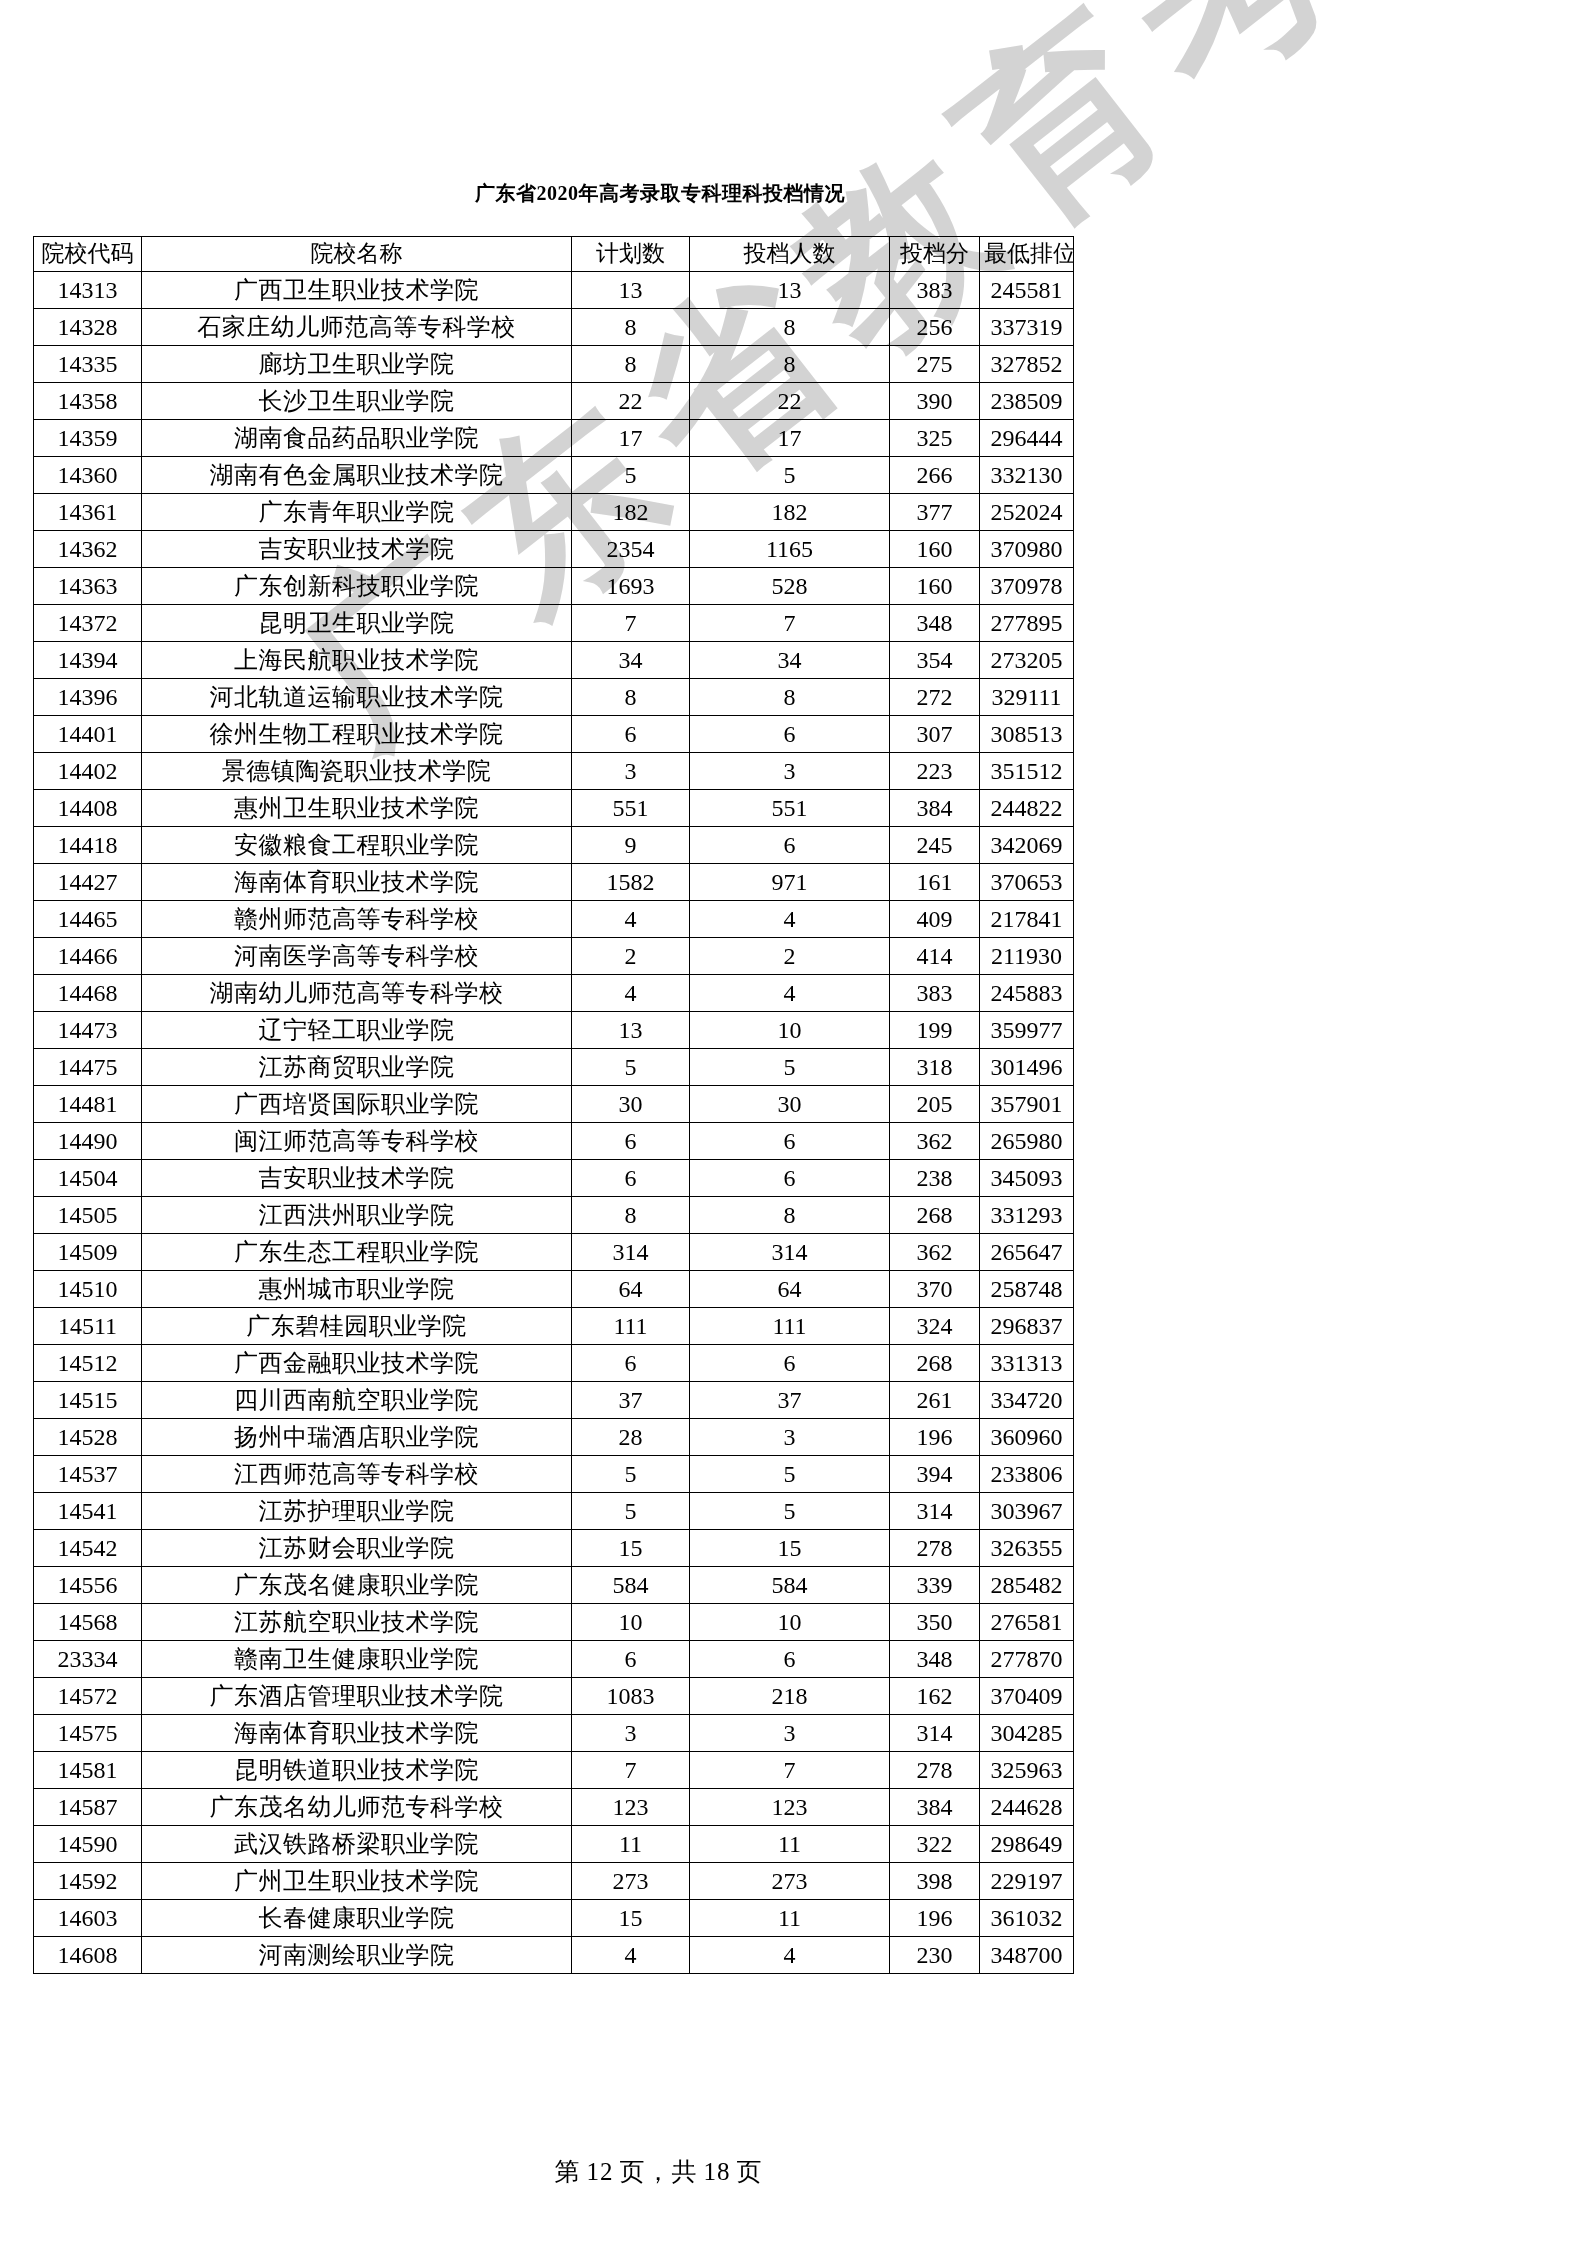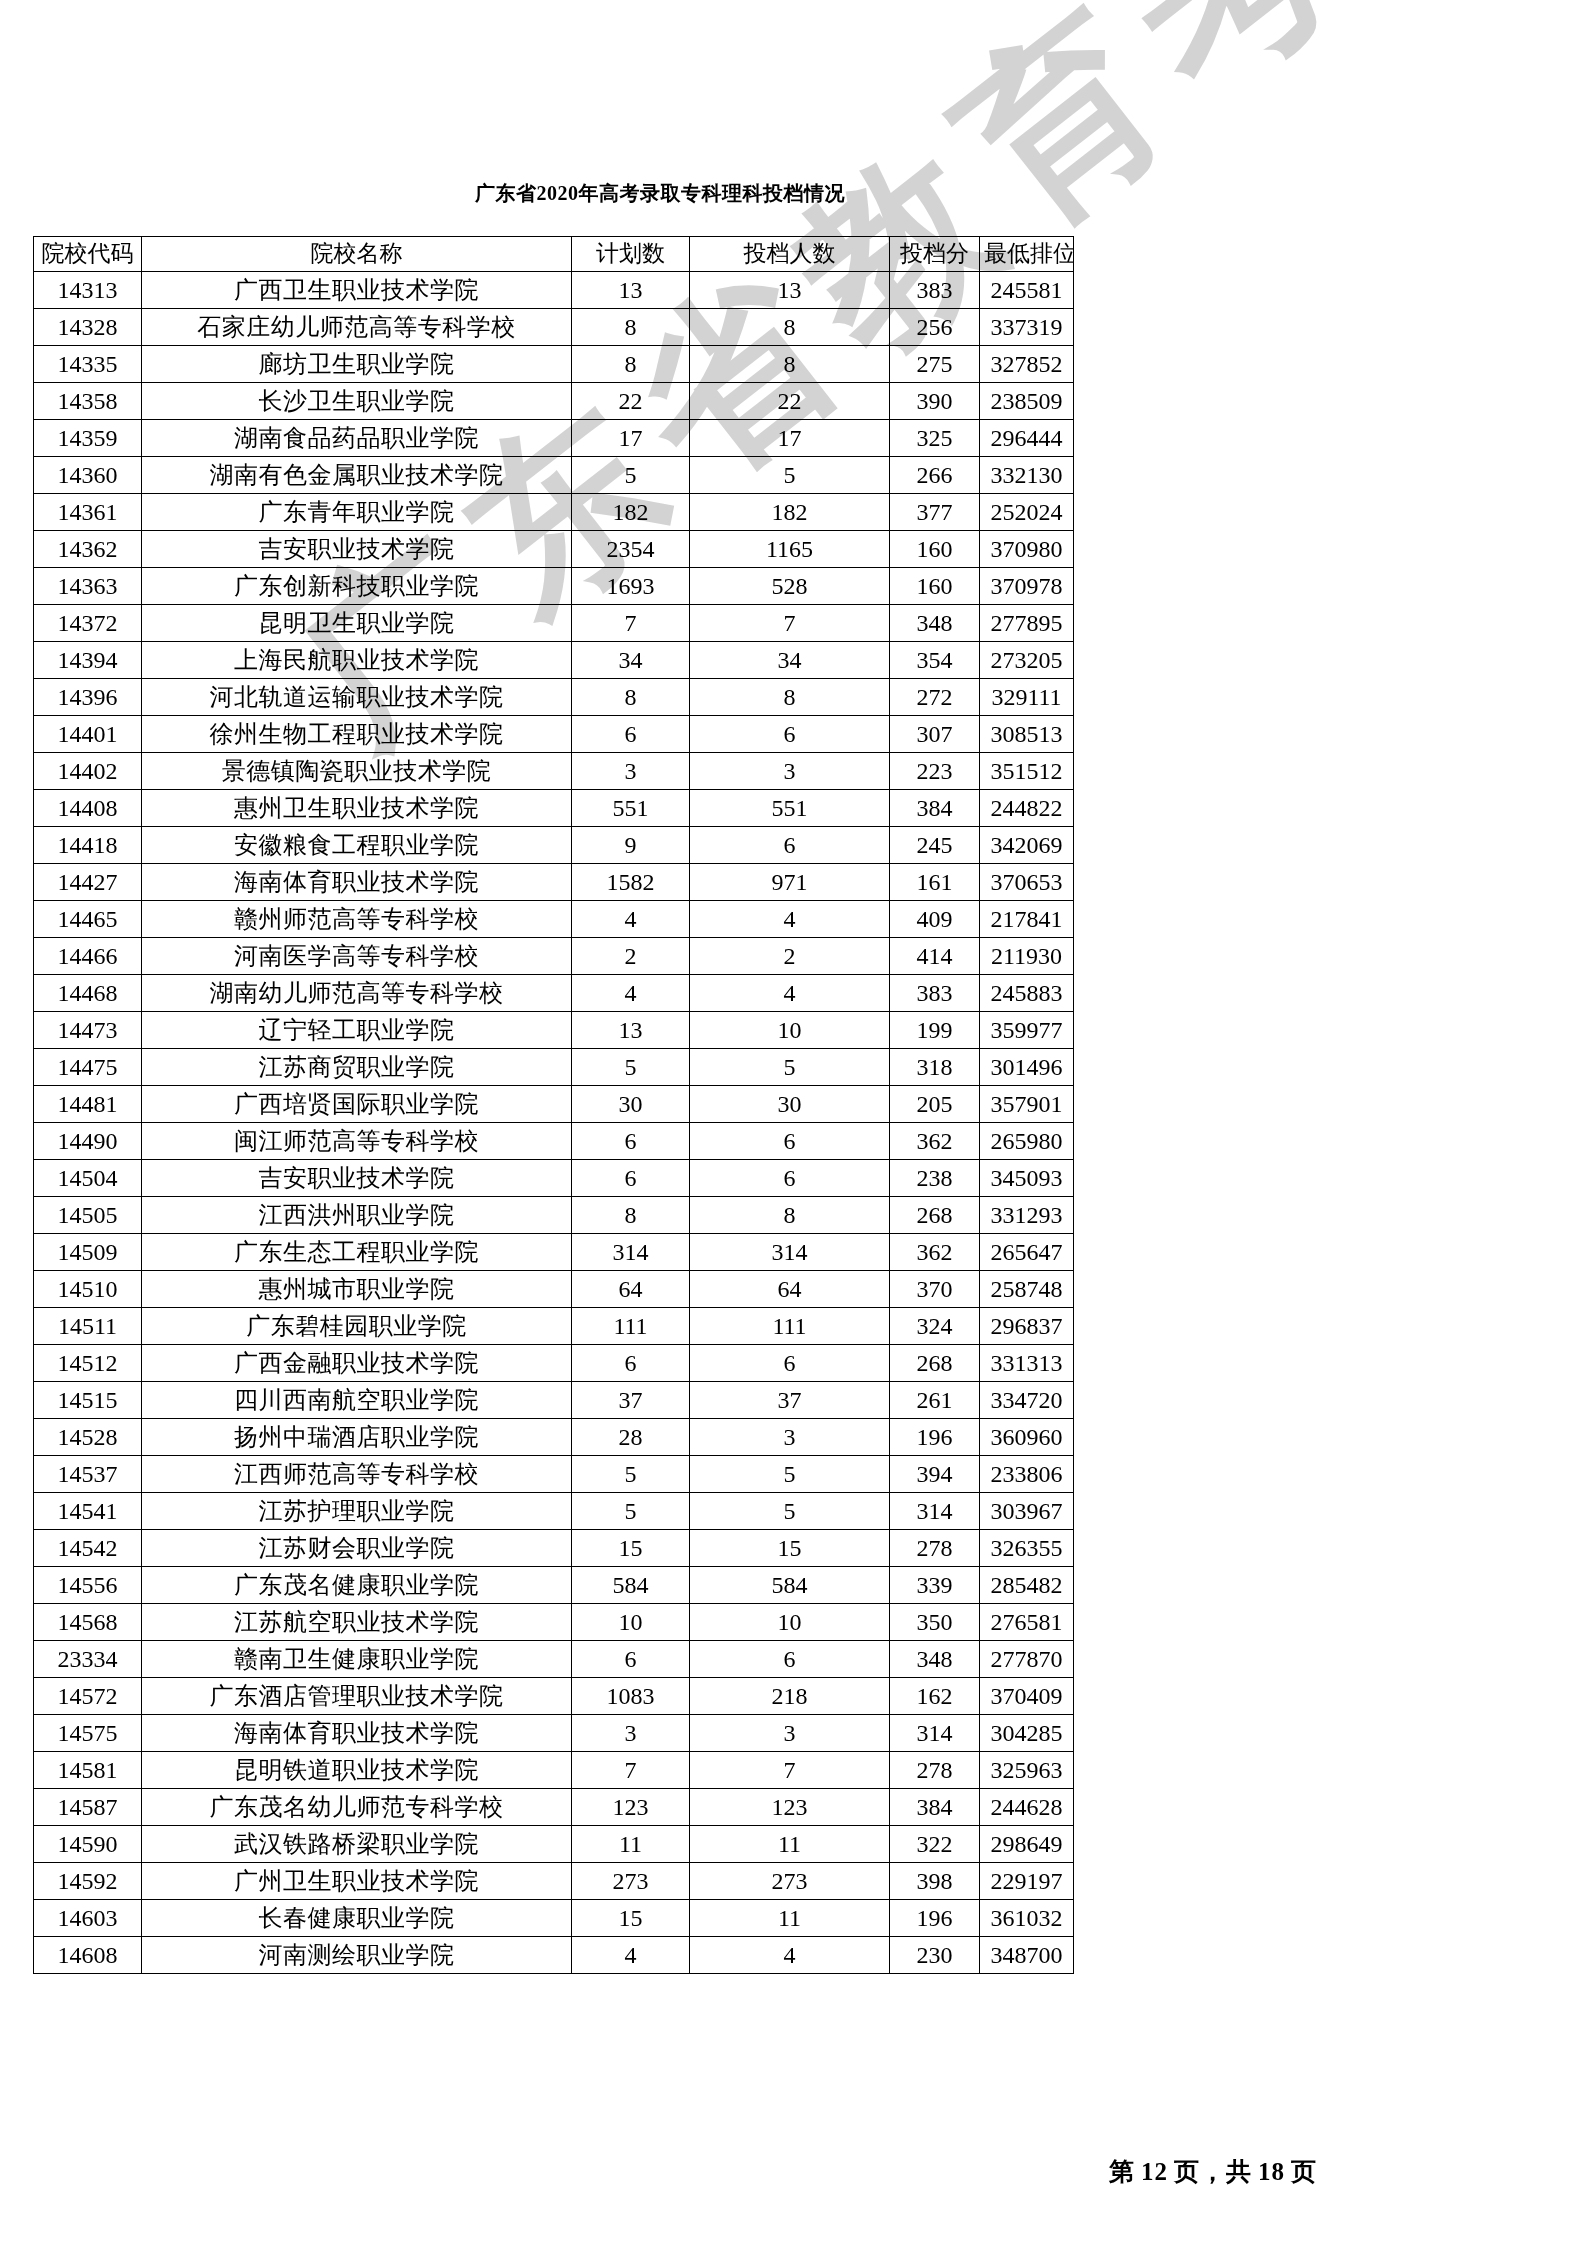--- a/index.html
+++ b/index.html
@@ -105,25 +105,24 @@
 
   td.code, td.plan, td.count, td.score, td.rank { font-size: 25px; }
   td.name { font-size: 25px; letter-spacing: 0.5px; }
 
   
   .footer {
     position: absolute;
     left: 0;
     top: 2155px;
     width: 1317px;
-    text-align: right;
+    text-align: center;
     font-size: 25px;
     letter-spacing: 1px;
     z-index: 10;
-    font-weight: bold;
   }
   .footer .num { padding: 0 6px; }
 </style>
 </head>
 <body>
 
 <div class="page">
 
   <div class="watermark">
     <div class="watermark-text">广东省教育考试院</div>

